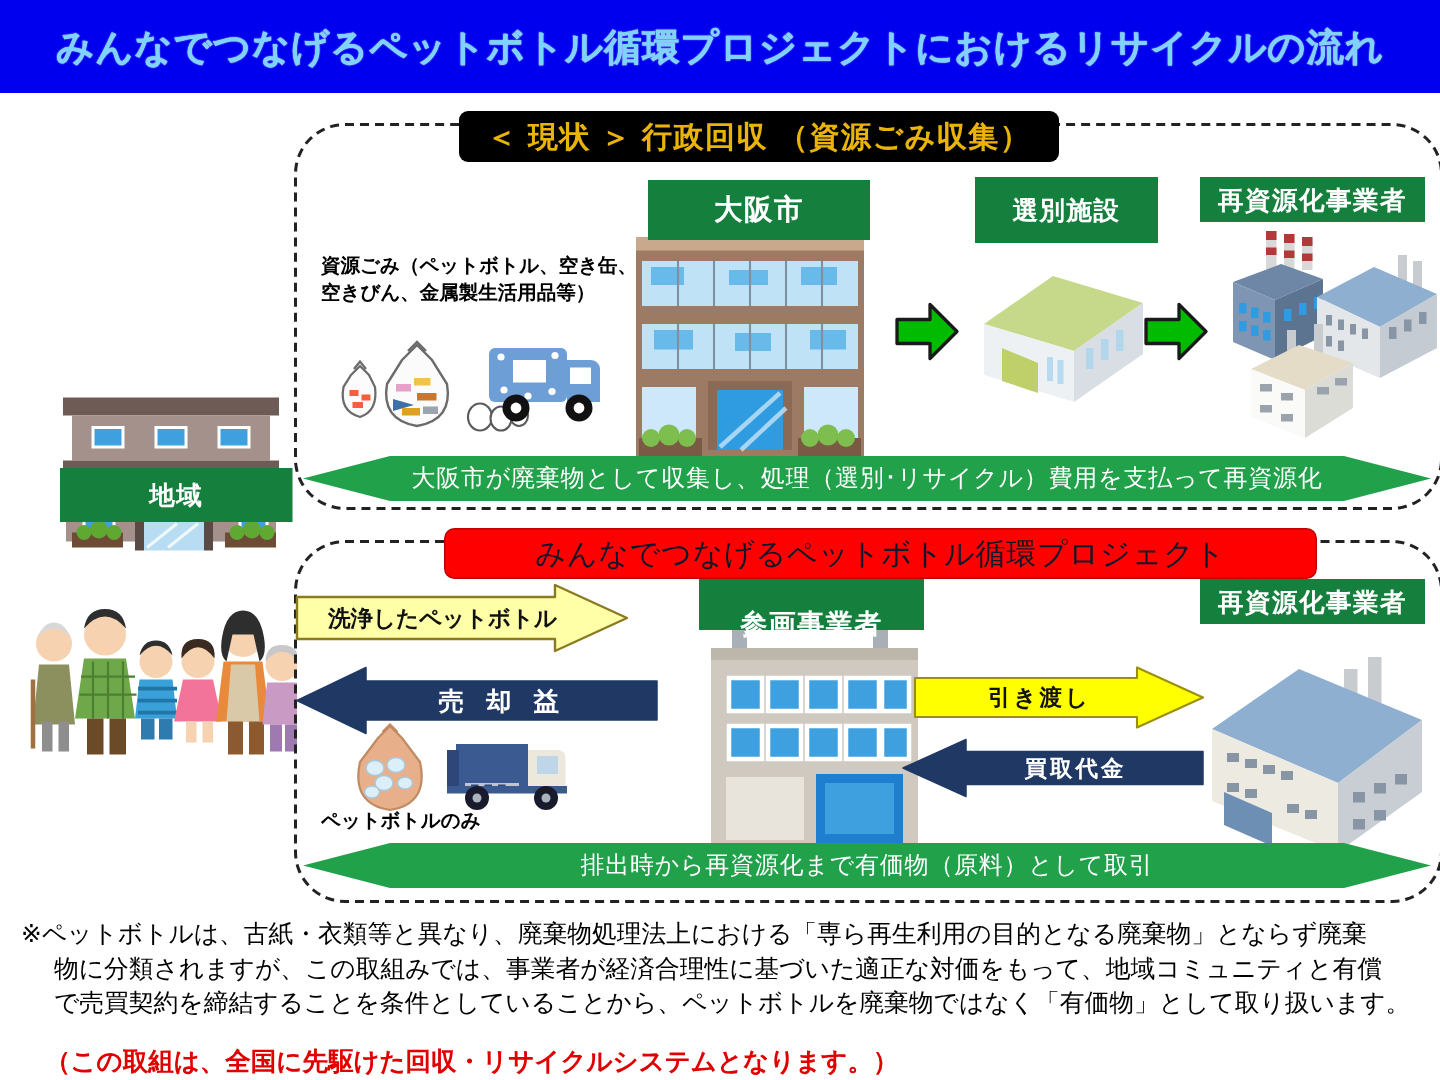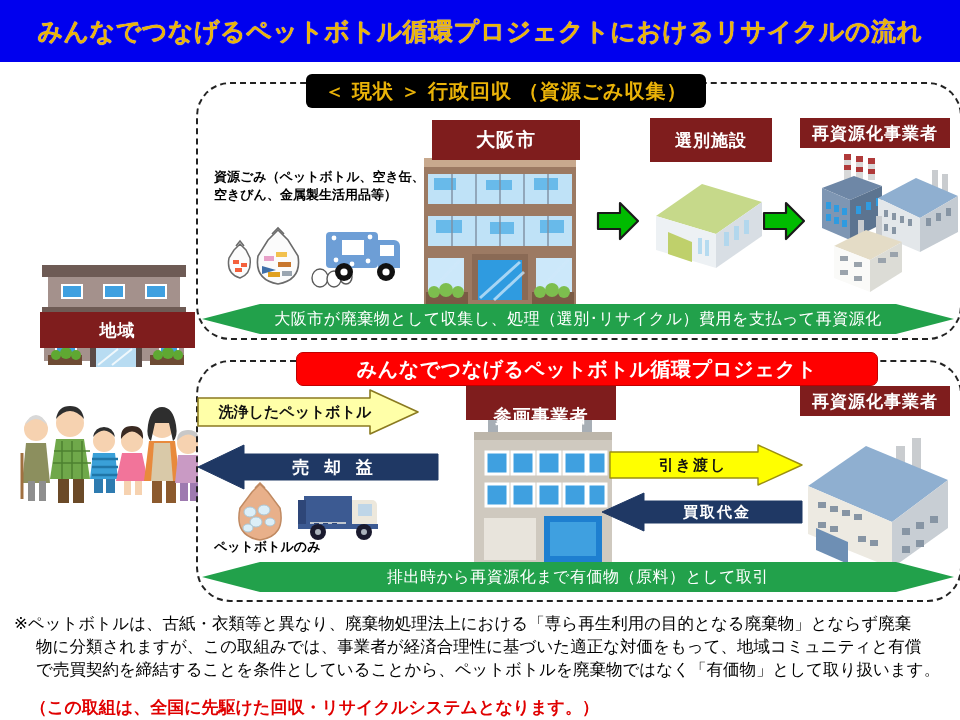--- a/index.html
+++ b/index.html
@@ -9,21 +9,21 @@
     color:#000;
   }
   .abs{position:absolute;}
 
   
   #title-banner{
     left:0;top:0;width:960px;height:62px;background:#0000EE;
     display:flex;align-items:center;justify-content:center;
   }
   #title-banner .t{
-    color:#eab308;font-size:25px;font-weight:bold;letter-spacing:.5px;
+    color:#7dd3fc;font-size:25px;font-weight:bold;letter-spacing:.5px;
     text-shadow:0 0 1px #fff;
   }
 
   
   .panel{
     border:2px dashed #222;border-radius:34px;background:transparent;
   }
   #panel-current{left:196px;top:82px;width:762px;height:254px;}
   #panel-project{left:196px;top:360px;width:762px;height:238px;}
 
@@ -31,25 +31,25 @@
   #current-header{
     left:306px;top:74px;width:400px;height:34px;background:#000;border-radius:6px;
     display:flex;align-items:center;justify-content:center;
   }
   #current-header .t{color:#eab308;font-size:20px;font-weight:bold;letter-spacing:1px;}
 
   #project-header{
     left:296px;top:352px;width:580px;height:32px;background:#FF0000;border-radius:7px;
     border:1px solid #C00000;display:flex;align-items:center;justify-content:center;
   }
-  #project-header .t{color:#ffffff;font-size:20px;font-weight:bold;letter-spacing:.5px;}
+  #project-header .t{color:#0f172a;font-size:20px;font-weight:normal;letter-spacing:.5px;}
 
   
   .bluebox{
-    background:#7f1d1d;display:flex;align-items:center;justify-content:center;
+    background:#15803d;display:flex;align-items:center;justify-content:center;
   }
   .bluebox .t{color:#fff;font-weight:bold;font-size:17px;letter-spacing:1px;}
   #lbl-chiiki{left:40px;top:312px;width:155px;height:36px;}
   #lbl-osaka{left:432px;top:120px;width:148px;height:40px;}
   #lbl-osaka .t{font-size:19px;}
   #lbl-sorting{left:650px;top:118px;width:122px;height:44px;}
   #lbl-recycler-top{left:800px;top:118px;width:150px;height:30px;}
   #lbl-sanka{left:466px;top:386px;width:150px;height:34px;}
   #lbl-sanka .t{font-size:18px;margin-top:26px;}
   #lbl-recycler-bot{left:800px;top:386px;width:150px;height:30px;}

